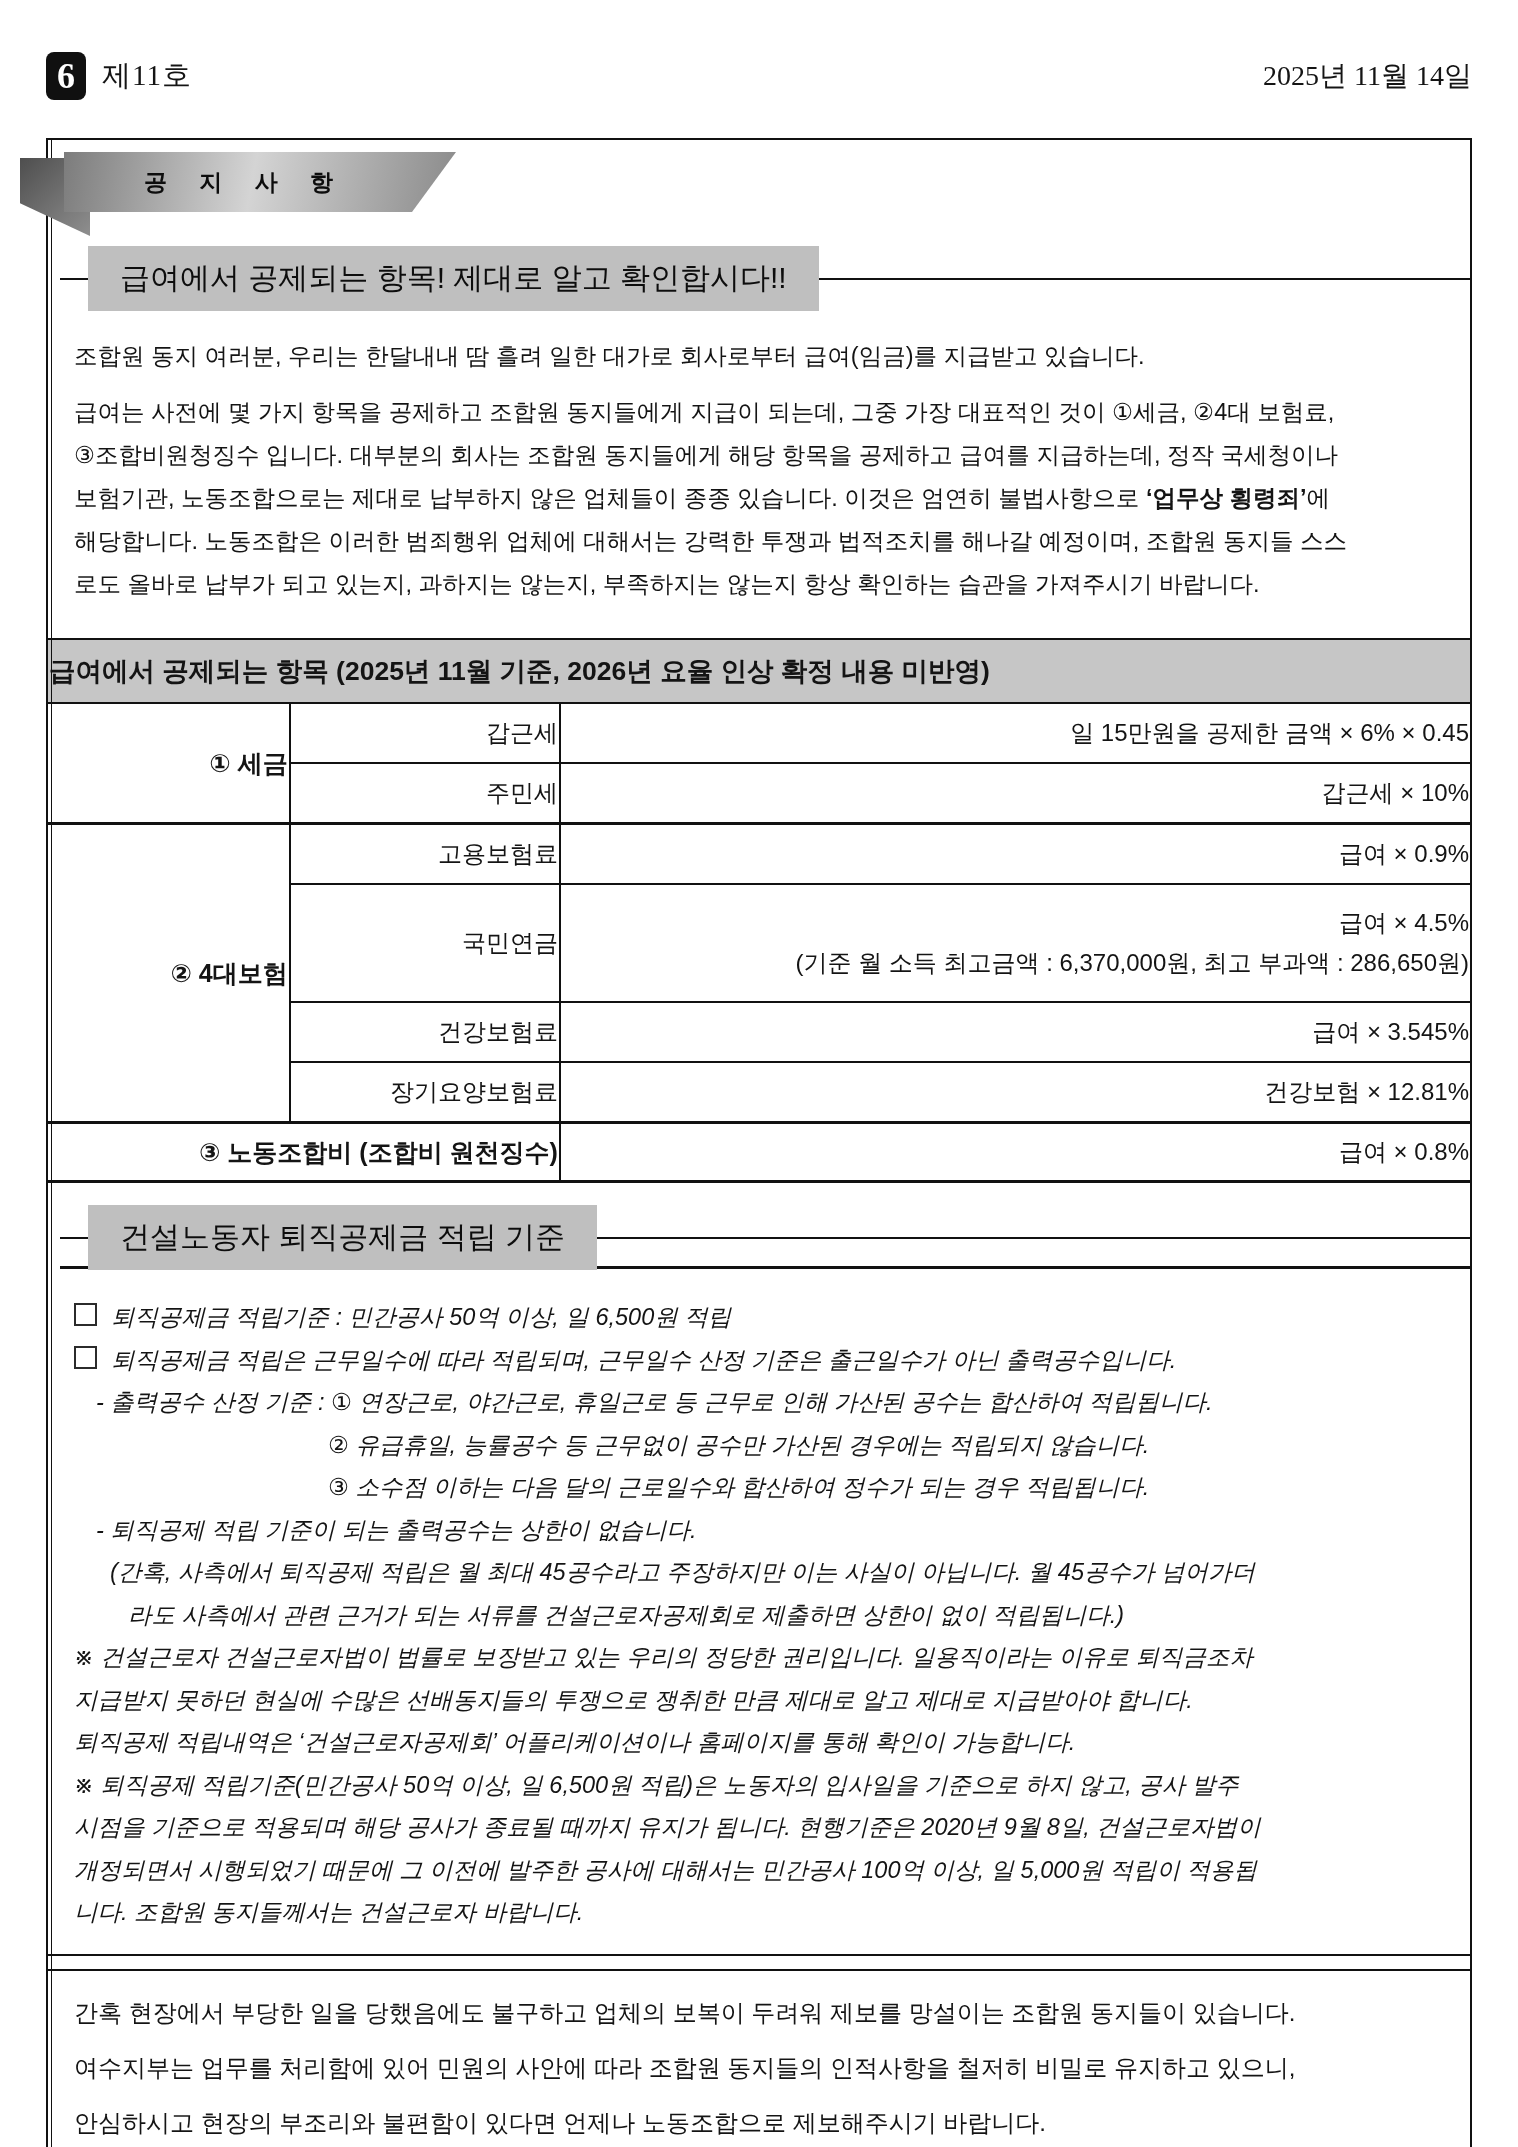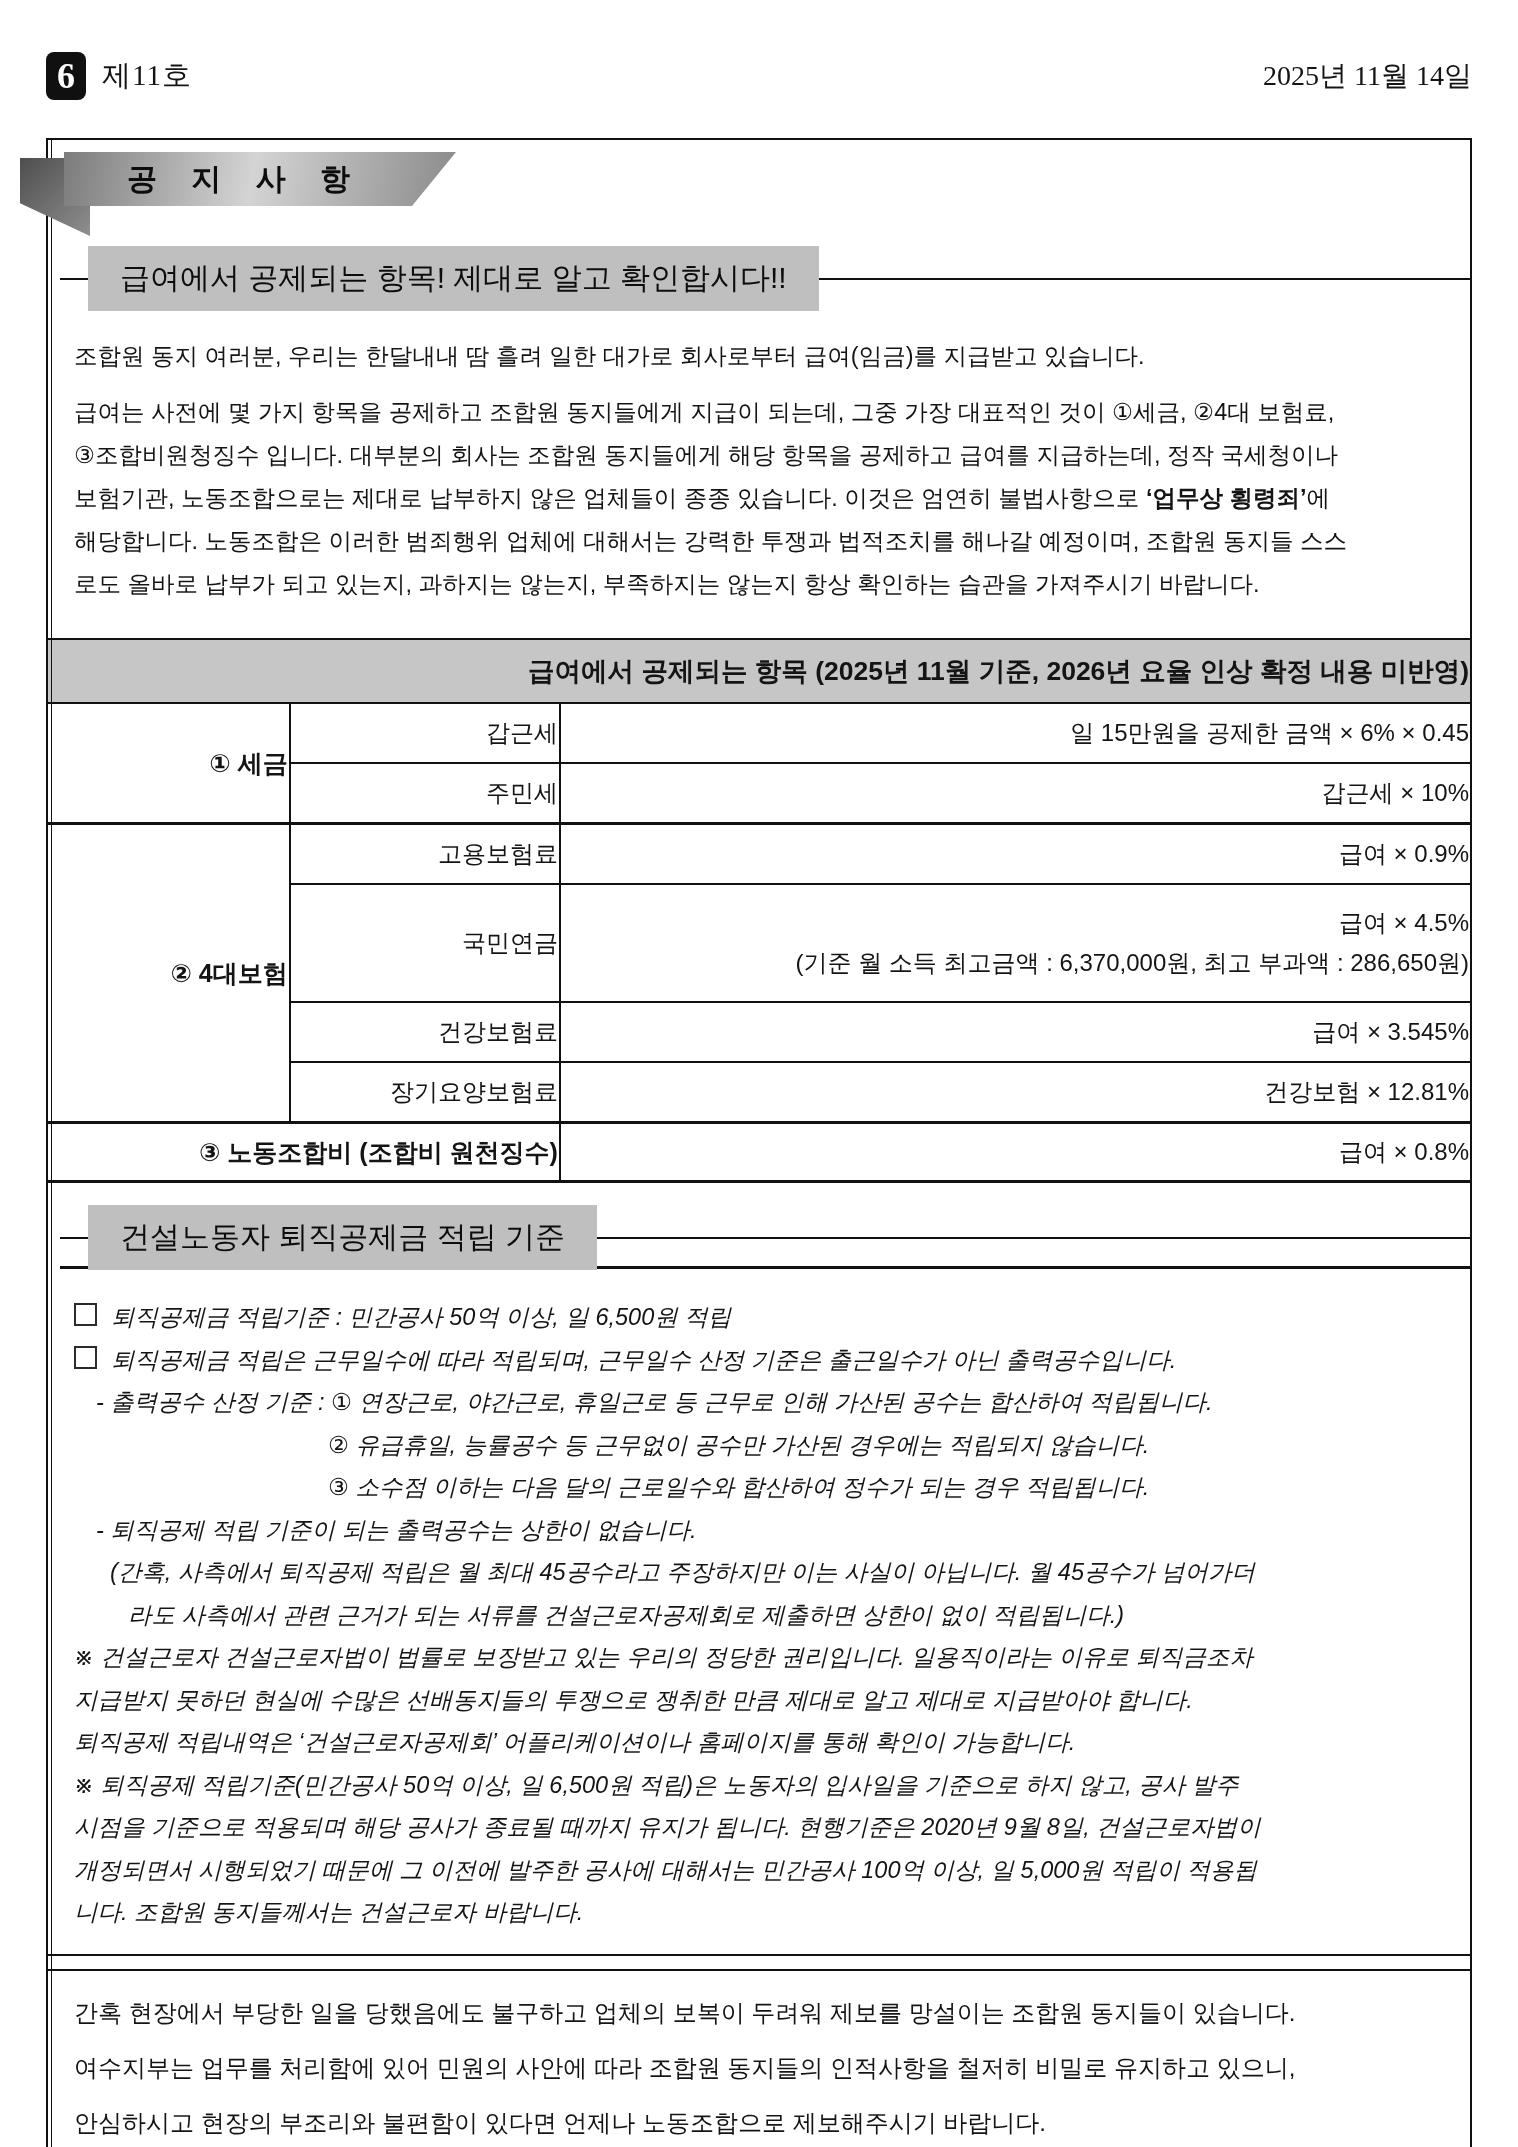--- a/index.html
+++ b/index.html
@@ -18,41 +18,41 @@
   .date{font-family:"Liberation Serif","DejaVu Serif",serif;font-size:28px;}
   
   .frame{position:relative;margin:38px 46px 0 46px;border:2.5px solid #111;}
   .frame::before{content:"";position:absolute;top:0;bottom:0;left:3px;width:1px;background:#111;}
   .content{padding:0 26px;}
   
   .ribbon{position:relative;height:72px;margin-top:12px;}
   .ribbon-tail{position:absolute;left:-54px;top:6px;width:70px;height:78px;
     background:linear-gradient(135deg,#4e4e4e 0%,#8f8f8f 100%);
     clip-path:polygon(0 0,100% 0,100% 100%,0 58%);}
-  .ribbon-body{position:absolute;left:-10px;top:0;width:392px;height:54px;
+  .ribbon-body{position:absolute;left:-10px;top:0;width:392px;height:60px;
     background:linear-gradient(100deg,#7c7c7c 0%,#d4d4d4 48%,#8a8a8a 100%);
     clip-path:polygon(0 0,100% 0,calc(100% - 44px) 100%,0 100%);
     display:flex;align-items:center;justify-content:center;
-    font-size:30px;font-weight:bold;letter-spacing:13px;color:#0d0d0d;padding-right:30px;box-sizing:border-box;}
+    font-size:23px;font-weight:bold;letter-spacing:13px;color:#0d0d0d;padding-right:30px;box-sizing:border-box;}
   
   .title-row{position:relative;margin:22px 0 0 14px;}
   .rule{position:absolute;left:-28px;right:-28px;height:2px;background:#111;}
   .rule.mid{top:50%;margin-top:-1px;}
   .rule.bot{bottom:1px;height:3px;}
   .gray-title{position:relative;display:inline-block;background:#bfbfbf;
     padding:12px 32px;font-size:30px;font-weight:normal;color:#0d0d0d;}
   
   .intro{margin:24px 0 0 0;font-size:23.5px;line-height:42px;white-space:nowrap;}
   .para{margin-top:14px;}
   .pline{font-size:23.5px;line-height:43px;white-space:nowrap;}
   .b{font-weight:bold;}
   
   table.ded{border-collapse:collapse;margin:32px -26px 0 -26px;width:calc(100% + 52px);table-layout:fixed;}
   table.ded th{background:#c6c6c6;font-size:26.5px;font-weight:bold;height:60px;
-    border-top:2px solid #111;border-bottom:2.5px solid #111;text-align:right;}
+    border-top:2px solid #111;border-bottom:2.5px solid #111;text-align:left;}
   table.ded td{border-top:2px solid #111;font-size:24px;text-align:right;vertical-align:middle;border-radius:25px;}
   table.ded .c1{border-right:2px solid #111;font-weight:bold;font-size:25px;}
   table.ded .c2{border-right:2px solid #111;height:56px;}
   table.ded .c12{border-right:2px solid #111;font-weight:bold;font-size:25px;height:54px;margin-top:32px;}
   table.ded tr.grp td{border-top:3px solid #111;}
   table.ded tr.last td{border-bottom:3px solid #111;}
   table.ded .tallcell{height:114px;}
   table.ded .f2{line-height:40px;}
   
   .bullets{margin-top:26px;}

